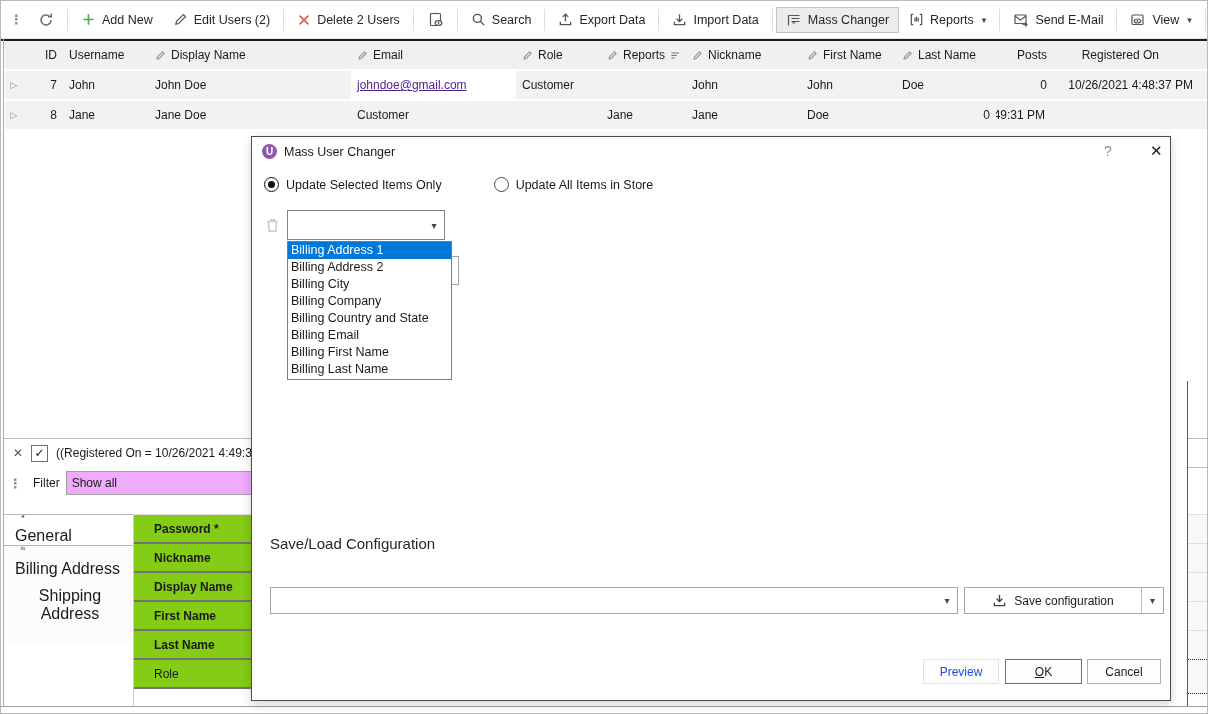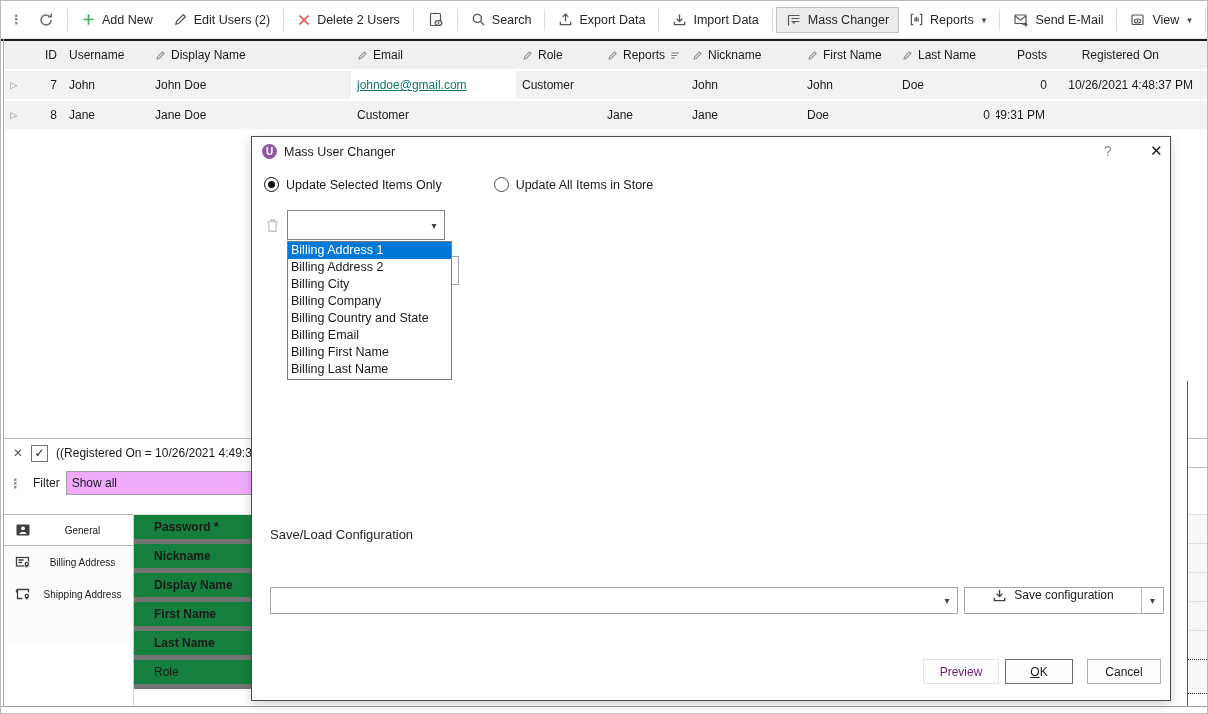--- a/index.html
+++ b/index.html
@@ -20,38 +20,38 @@
   .grid{position:absolute;left:4px;top:40px;width:1204px;}
   .g-row{display:grid;grid-template-columns:18px 40px 86px 202px 165px 85px 85px 115px 95px 100px 57px 148px;height:28px;background:#f2f2f2;align-items:stretch;font-size:12px;}
   .g-row.head{background:#f0f0f0;height:28px;}
   .g-row + .g-row{margin-top:2px;}
   .gc{display:flex;align-items:center;padding-left:6px;overflow:hidden;white-space:nowrap;gap:5px;}
   .gc.right{justify-content:flex-end;padding-right:6px;padding-left:0;}
   .gc.reg-h{justify-content:flex-end;padding-right:42px;}
   .gc.reg-v{justify-content:flex-end;padding-right:8px;}
   .gc.ind{justify-content:center;padding:0;color:#8a8a8a;font-size:9px;}
   .gc.white-cell{background:#fff;}
-  a.maillink{color:#0f766e;text-decoration:underline;}
+  a.maillink{color:#4c1d95;text-decoration:underline;}
   .pencil{flex:none;}
 
   
   .cond-bar{position:absolute;left:3px;top:437px;width:247px;height:29px;border-top:1px solid #bcbcbc;display:flex;align-items:center;gap:8px;padding-left:9px;box-sizing:border-box;background:#fff;font-size:12px;white-space:nowrap;overflow:hidden;}
   .xicon{color:#555;font-size:12px;}
   .cbx{width:15px;height:15px;border:1px solid #707070;background:#fff;display:flex;align-items:center;justify-content:center;font-size:12px;color:#111;flex:none;}
   .filter-bar{position:absolute;left:3px;top:466px;width:247px;height:32px;display:flex;align-items:center;background:#fff;font-size:12px;gap:6px;}
   .filter-select{flex:1;height:22px;border:1px solid #a0a0a0;background:#f0abfc;display:flex;align-items:center;padding-left:5px;margin-right:-2px;}
 
   .tabs{position:absolute;left:3px;top:513px;width:130px;height:192px;background:#fcfcfc;border-right:1px solid #cfcfcf;box-sizing:border-box;}
   .tabs-tail{position:absolute;left:3px;top:641px;width:130px;height:64px;background:#fff;border-right:1px solid #cfcfcf;box-sizing:border-box;}
-  .tab{height:32px;display:flex;align-items:center;gap:9px;padding-left:11px;font-size:10px;box-sizing:border-box;}
+  .tab{height:32px;display:flex;align-items:flex-start;gap:9px;padding-left:11px;font-size:16px;box-sizing:border-box;flex-direction:column;}
   .tab.selected{background:#fff;border-top:1px solid #b5b5b5;border-bottom:1px solid #b5b5b5;}
   .tab .lbl{flex:1;text-align:center;padding-right:8px;}
 
   .labels{position:absolute;left:133px;top:513px;width:117px;border-top:1px solid #dedede;}
-  .lrow{height:29px;background:#15803d;border-bottom:5px solid #737373;display:flex;align-items:center;padding-left:20px;font-size:12px;font-weight:bold;box-sizing:border-box;}
+  .lrow{height:29px;background:#84cc16;border-bottom:2px solid #737373;display:flex;align-items:center;padding-left:20px;font-size:12px;font-weight:bold;box-sizing:border-box;}
   .lrow.plain{font-weight:normal;}
 
   
   .right-strip{position:absolute;left:1170px;top:135px;width:38px;height:570px;background:#fff;}
   .rs-v{position:absolute;left:16px;top:245px;width:1px;height:325px;background:#5a5a5a;}
   .rs-h{position:absolute;left:17px;width:21px;height:1px;background:#e0e0e0;}
   .rs-h.dark{background:#bdbdbd;}
   .rs-h.dot{background:none;border-top:1px dotted #222;}
   .rs-band{position:absolute;left:17px;width:21px;background:#f8f8f8;}
 
@@ -73,30 +73,30 @@
   .radio-gap{width:52px;}
   .trash{position:absolute;left:12px;top:80px;}
   .combo{border:1px solid #848484;background:#fff;display:flex;align-items:center;box-sizing:border-box;}
   .combo .cval{flex:1;padding-left:5px;font-size:12.5px;overflow:hidden;white-space:nowrap;}
   .combo .carrow{width:20px;text-align:center;font-size:10px;color:#454545;}
   .combo1{position:absolute;left:35px;top:73px;width:158px;height:30px;}
   .hidden-input{position:absolute;left:35px;top:119px;width:172px;height:29px;border:1px solid #a6a6a6;background:#fff;box-sizing:border-box;z-index:1;}
   .listbox{position:absolute;left:35px;top:104px;width:165px;height:139px;background:#fff;border:1px solid #7b7b7b;box-sizing:border-box;z-index:2;overflow:hidden;}
   .opt{height:17px;line-height:17px;font-size:12.5px;padding-left:3px;white-space:nowrap;color:#1a1a1a;}
   .opt.selected{background:#0078d7;color:#fff;}
-  .dlg-h2{position:absolute;left:18px;top:390px;font-size:13px;color:#262626;}
+  .dlg-h2{position:absolute;left:18px;top:398px;font-size:15px;color:#262626;}
   .combo2{position:absolute;left:18px;top:450px;width:688px;height:27px;border-color:#a6a6a6;}
   .savebtn{position:absolute;left:712px;top:450px;width:200px;height:27px;border:1px solid #a6a6a6;background:#fff;display:flex;align-items:stretch;box-sizing:border-box;}
-  .savebtn .main{flex:1;display:flex;align-items:flex-start;justify-content:center;gap:7px;font-size:12px;}
+  .savebtn .main{flex:1;display:flex;align-items:center;justify-content:center;gap:7px;font-size:12px;}
   .savebtn .divider{width:1px;background:#bdbdbd;}
   .savebtn .drop{width:21px;display:flex;align-items:center;justify-content:center;font-size:10px;color:#454545;}
   .btn{position:absolute;top:522px;height:25px;background:#fdfdfd;border:1px solid #aeaeae;font-size:12px;display:flex;align-items:center;justify-content:center;box-sizing:border-box;color:#1a1a1a;}
-  .btn.disabled{color:#701a75;border-color:#e3e3e3;}
+  .btn.disabled{color:#1d4ed8;border-color:#e3e3e3;}
   .btn.preview{left:671px;width:76px;}
-  .btn.ok{left:753px;width:68px;border-color:#6f6f6f;justify-content:center;}
+  .btn.ok{left:753px;width:77px;border-color:#6f6f6f;justify-content:center;}
   .btn.cancel{left:835px;width:74px;}
   .ok-label{display:inline-block;}
   .ok-label::first-letter{text-decoration:underline;}
 </style>
 </head>
 <body>
 
 <div id="app">
 
   <div class="toolbar">

